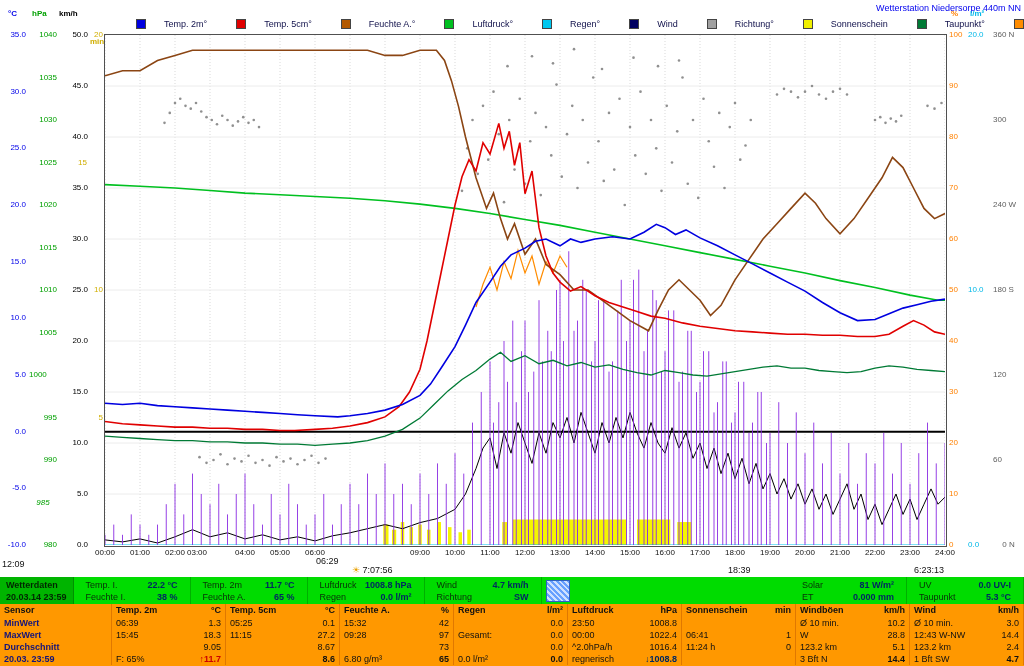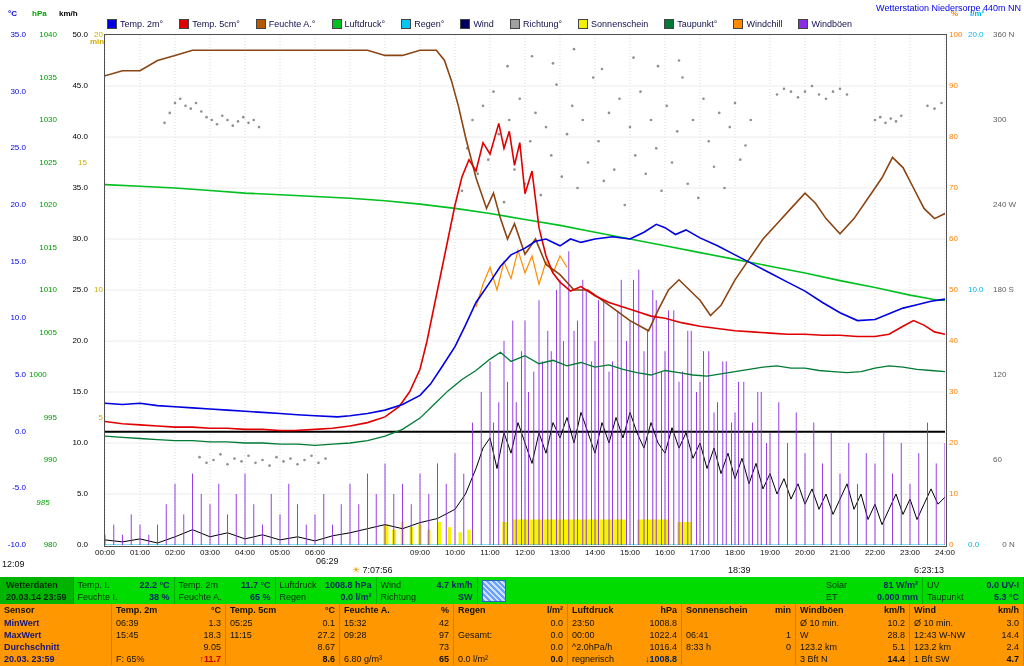--- a/index.html
+++ b/index.html
@@ -2,32 +2,32 @@
 <html><head>
 <meta charset="utf-8">
 <style>
   html,body{margin:0;padding:0;background:#fff;}
   .app{position:relative;width:1024px;height:666px;background:#fff;overflow:hidden;
        font-family:"Liberation Sans",sans-serif;color:#111;}
   .title{position:absolute;top:3px;left:0;width:100%;text-align:center;font-size:11px;color:#3b3b8c;}
   .station{position:absolute;top:3px;right:3px;font-size:9px;color:#0000ee;}
   .legend{position:absolute;top:19px;left:107px;width:745px;display:flex;justify-content:space-between;
           font-size:9px;color:#10104a;}
-  .lg-item{display:flex;gap:3px;cursor:pointer;white-space:nowrap;}
+  .lg-item{display:flex;gap:18px;cursor:pointer;white-space:nowrap;margin-left:29px;}
   .lg-box{width:8px;height:8px;border:1px solid #444;display:inline-block;}
   .plot-border{position:absolute;left:104px;top:34px;width:841px;height:511px;border:1px solid #505050;}
   .tick{position:absolute;font-size:8px;line-height:8px;white-space:nowrap;}
   .xlab{position:absolute;top:548px;font-size:8px;width:34px;text-align:center;color:#111;}
   .anno{position:absolute;font-size:9px;color:#111;white-space:nowrap;}
   .statusbar{position:absolute;top:577px;left:0;width:1024px;height:27px;background:#00dc00;
              display:flex;align-items:stretch;font-size:9px;overflow:hidden;}
   .sb-left{background:#00b400;padding:1px 6px;display:flex;flex-direction:column;justify-content:center;
            border-right:1px solid #009000;}
   .sb-title,.sb-date{font-weight:bold;color:#002800;line-height:12px;white-space:nowrap;}
-  .sb-cell{display:flex;flex-direction:column;justify-content:center;padding:1px 4px;
+  .sb-cell{display:flex;flex-direction:column;justify-content:center;padding:1px 12px;
            border-right:1px solid #00b000;min-width:92px;}
   .sb-row{display:flex;justify-content:space-between;gap:8px;line-height:12px;}
   .sb-lab{color:#083008;white-space:nowrap;}
   .sb-val{font-weight:bold;color:#002860;white-space:nowrap;}
   .sb-spacer{flex:1;}
   .sb-icon{width:22px;height:20px;margin:3px 4px;border:1px solid #3060c0;
            background:repeating-linear-gradient(45deg,#68a0ff 0 2px,#cfe0ff 2px 4px);}
   .wtable{position:absolute;top:604px;left:0;width:1024px;height:62px;background:#ff9800;font-size:9px;}
   .trow{display:grid;grid-template-columns:112px repeat(8,114px);height:12px;line-height:12px;}
   .trow.head{font-weight:bold;height:13px;line-height:13px;}
@@ -486,21 +486,21 @@
       <span class="tick" style="left: 993px; width: 31px; text-align: left; top: 31px; color: rgb(96, 96, 96);">360 N</span>
       <span class="tick" style="left: 993px; width: 31px; text-align: left; top: 116px; color: rgb(96, 96, 96);">300</span>
       <span class="tick" style="left: 993px; width: 31px; text-align: left; top: 201px; color: rgb(96, 96, 96);">240 W</span>
       <span class="tick" style="left: 993px; width: 31px; text-align: left; top: 286px; color: rgb(96, 96, 96);">180 S</span>
       <span class="tick" style="left: 993px; width: 31px; text-align: left; top: 371px; color: rgb(96, 96, 96);">120</span>
       <span class="tick" style="left: 993px; width: 31px; text-align: left; top: 456px; color: rgb(96, 96, 96);">60</span>
       <span class="tick" style="left: 993px; width: 31px; text-align: center; top: 541px; color: rgb(96, 96, 96);">0 N</span>
       <span class="xlab" style="left: 88px;">00:00</span>
       <span class="xlab" style="left: 123px;">01:00</span>
       <span class="xlab" style="left: 158px;">02:00</span>
-      <span class="xlab" style="left: 193px;">03:00</span>
+      <span class="xlab" style="left: 180px;">03:00</span>
       <span class="xlab" style="left: 228px;">04:00</span>
       <span class="xlab" style="left: 263px;">05:00</span>
       <span class="xlab" style="left: 298px;">06:00</span>
       <span class="xlab" style="left: 333px; margin-top: 48px;">07:00</span>
       <span class="xlab" style="left: 368px; margin-top: 31px;">08:00</span>
       <span class="xlab" style="left: 403px;">09:00</span>
       <span class="xlab" style="left: 438px;">10:00</span>
       <span class="xlab" style="left: 473px;">11:00</span>
       <span class="xlab" style="left: 508px;">12:00</span>
       <span class="xlab" style="left: 543px;">13:00</span>
@@ -720,21 +720,21 @@
         </div>
         <div class="tcell">
           <span class="tleft"></span>
           <span class="tval">0.0</span>
         </div>
         <div class="tcell">
           <span class="tleft">^2.0hPa/h</span>
           <span class="tval">1016.4</span>
         </div>
         <div class="tcell">
-          <span class="tleft">8:33 h</span>
+          <span class="tleft">11:24 h</span>
           <span class="tval">0</span>
         </div>
         <div class="tcell">
           <span class="tleft">123.2 km</span>
           <span class="tval">5.1</span>
         </div>
         <div class="tcell">
           <span class="tleft">123.2 km</span>
           <span class="tval">2.4</span>
         </div>

